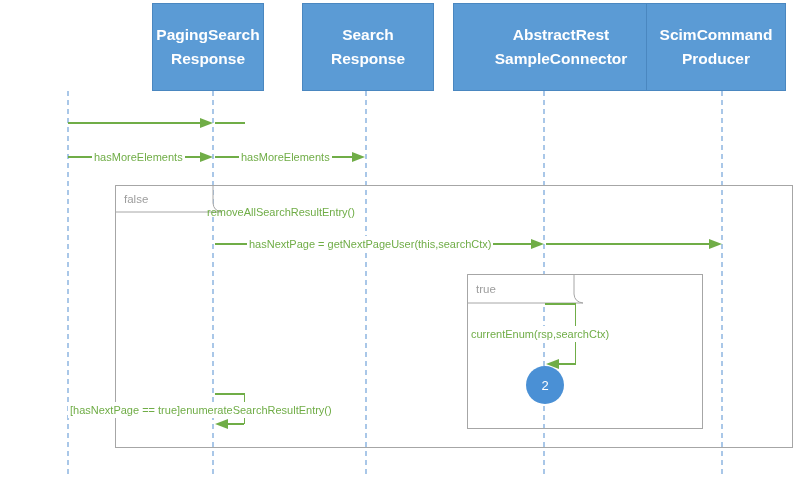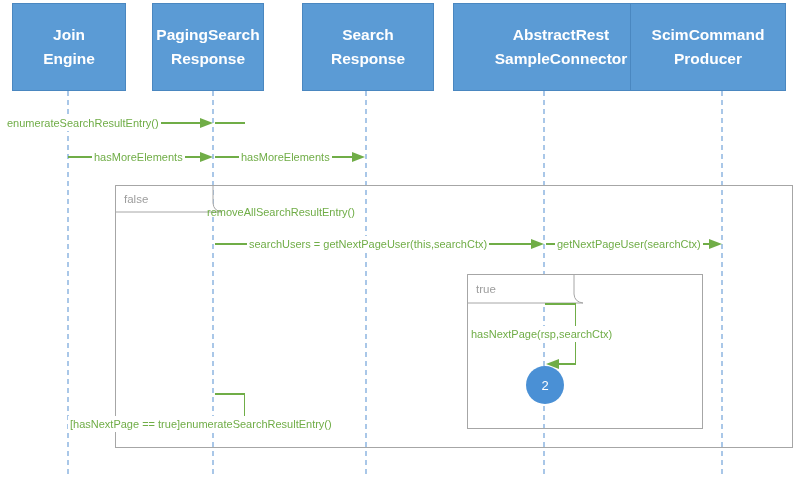--- a/index.html
+++ b/index.html
@@ -77,62 +77,58 @@
 
   <div class="frame z2" style="left:467px;top:274px;width:236px;height:155px">
     <svg class="tab" width="117" height="30" viewBox="0 0 117 30">
       <path d="M0.5 0.5 L107 0.5 L107 20 Q107.5 28 116 29 L0.5 29 Z" fill="#ffffff" stroke="#a6a6a6" stroke-width="1"></path>
     </svg>
     <span class="tab-label" style="left:8px;top:7px">true</span>
   </div>
 
   <div class="hline z4" style="left:68px;top:122px;width:133px"></div>
   <div class="arr-r z4" style="left:200px;top:118px"></div>
-  <span class="mlabel z4" style="left:5px;top:115px">enumerateSearchResultEntry()</span>
 
   <div class="hline z4" style="left:215px;top:122px;width:30px"></div>
 
   <div class="hline z4" style="left:68px;top:156px;width:133px"></div>
   <div class="arr-r z4" style="left:200px;top:152px"></div>
   <span class="mlabel z4" style="left:92px;top:149px">hasMoreElements</span>
 
   <div class="hline z4" style="left:215px;top:156px;width:138px"></div>
   <div class="arr-r z4" style="left:352px;top:152px"></div>
   <span class="mlabel z4" style="left:239px;top:149px">hasMoreElements</span>
 
   <span class="mlabel z4 nobg" style="left:205px;top:204px">removeAllSearchResultEntry()</span>
 
   <div class="hline z4" style="left:215px;top:243px;width:317px"></div>
   <div class="arr-r z4" style="left:531px;top:239px"></div>
-  <span class="mlabel z4" style="left:247px;top:236px">searchUsers = getNextPageUser(this,searchCtx)</span>
+  <span class="mlabel z4" style="left:247px;top:236px">hasNextPage = getNextPageUser(this,searchCtx)</span>
 
   <div class="hline z4" style="left:546px;top:243px;width:164px"></div>
   <div class="arr-r z4" style="left:709px;top:239px"></div>
-  <span class="mlabel z4" style="left:555px;top:236px">getNextPageUser(searchCtx)</span>
 
   <div class="hline z4" style="left:545px;top:303px;width:31px"></div>
   <div class="vline z4" style="left:574.5px;top:303px;height:61px"></div>
   <div class="hline z4" style="left:559px;top:363px;width:17px"></div>
   <div class="arr-l z4" style="left:546px;top:359px"></div>
-  <span class="mlabel z4" style="left:469px;top:326px">hasNextPage(rsp,searchCtx)</span>
+  <span class="mlabel z4" style="left:469px;top:326px">currentEnum(rsp,searchCtx)</span>
 
   <div class="ref-circle z5" style="left:526px;top:366px">
     <span>2</span>
   </div>
 
   <div class="hline z4" style="left:215px;top:393px;width:30px"></div>
   <div class="vline z4" style="left:243.5px;top:393px;height:31px"></div>
   <div class="hline z4" style="left:228px;top:423px;width:16px"></div>
   <div class="arr-l z4" style="left:215px;top:419px"></div>
-  <span class="mlabel z4" style="left:68px;top:416px">[hasNextPage == true]enumerateSearchResultEntry()</span>
+  <span class="mlabel z4" style="left:68px;top:402px">[hasNextPage == true]enumerateSearchResultEntry()</span>
 
-  <div class="participant z6" style="left:12px;width:114px">Join
-Engine</div>
   <div class="participant z6" style="left:152px;width:112px">PagingSearch
 Response</div>
   <div class="participant z6" style="left:302px;width:132px">Search
 Response</div>
   <div class="participant z6" style="left:453px;width:216px">AbstractRest
 SampleConnector</div>
-  <div class="participant z6" style="left:630px;width:156px">ScimCommand
+  <div class="participant z6" style="left:646px;width:140px">ScimCommand
 Producer</div>
 
 </div>
 
 </body></html>

